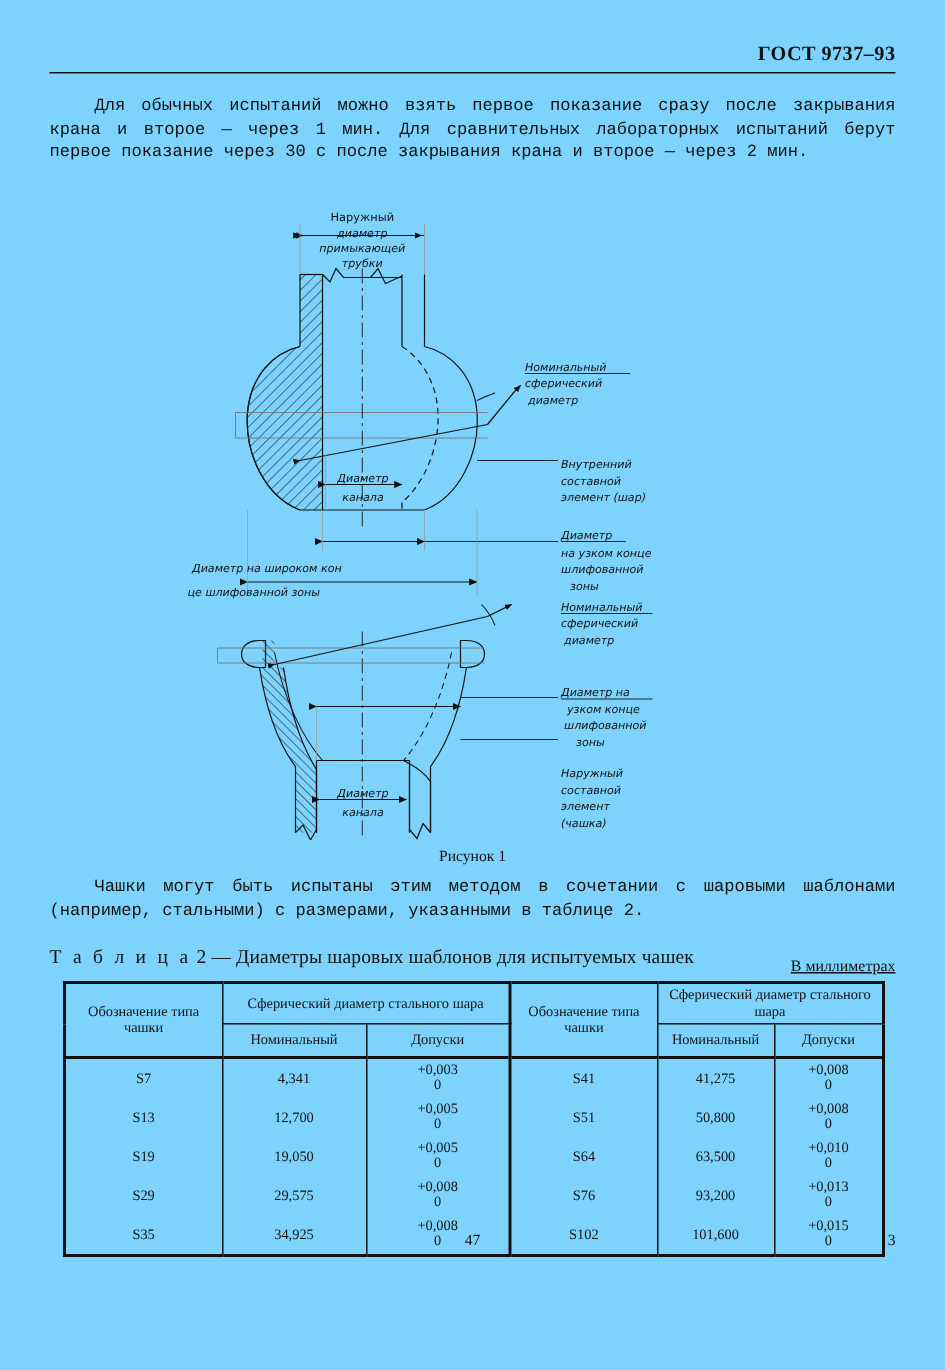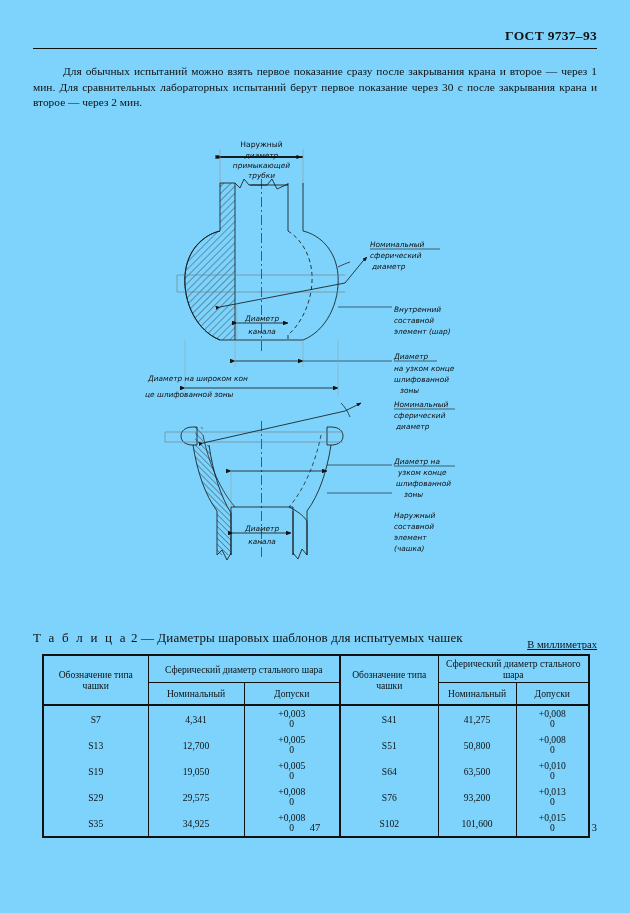--- a/index.html
+++ b/index.html
@@ -38,20 +38,21 @@
 
   
   .para {
     position: absolute;
     left: 33px;
     width: 564px;
     font-size: 11.4px;
     line-height: 15.5px;
     text-align: justify;
     text-indent: 30px;
+    font-family: Liberation Mono, monospace;
   }
   .para.p1 { top: 64px; }
   .para.p2 { top: 585px; }
 
   .fig-caption-title {
     position: absolute;
     top: 122px;
     left: 0;
     width: 630px;
     text-align: center;
@@ -79,21 +80,21 @@
     position: absolute;
     right: 33px;
     top: 639px;
     font-size: 10.6px;
     text-decoration: underline;
   }
 
   
   .figure {
     position: absolute;
-    left: 45px;
+    left: 25px;
     top: 135px;
     width: 564px;
     height: 425px;
   }
   .figure svg { display: block; }
 
   .hand {
     font-family: "DejaVu Sans", sans-serif;
     font-style: italic;
     font-size: 7.4px;
@@ -352,21 +353,23 @@
         <text class="hand" x="349" y="416">(чашка)</text>
       </g>
 
       <g>
         <text class="hand" x="217" y="396" text-anchor="middle">Диаметр</text>
         <text class="hand" x="217" y="409" text-anchor="middle">канала</text>
       </g>
     </svg>
   </div>
 
-
+  <div class="fig-caption-bottom">Рисунок 1</div>
+
+  <div class="para p2">Чашки могут быть испытаны этим методом в сочетании с шаровыми шаблонами (например, стальными) с размерами, указанными в таблице 2.</div>
 
   <div class="table-title">
     <span class="sp">Т а б л и ц а</span>
     <span>2 — Диаметры шаровых шаблонов для испытуемых чашек</span>
   </div>
   <div class="units-note">В миллиметрах</div>
 
   <div class="tbl-wrap">
     <table class="data">
       <colgroup>

